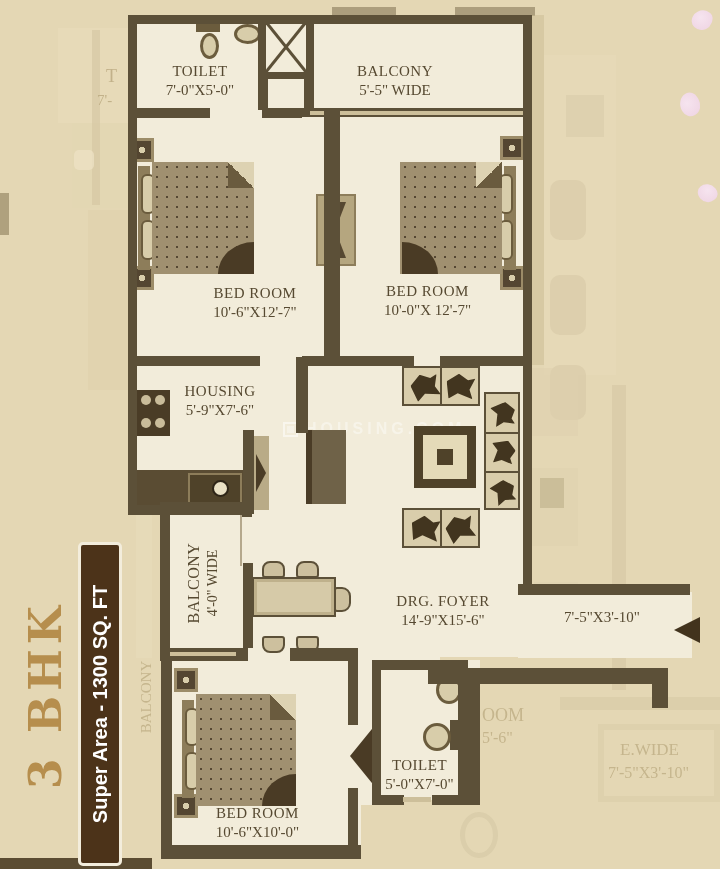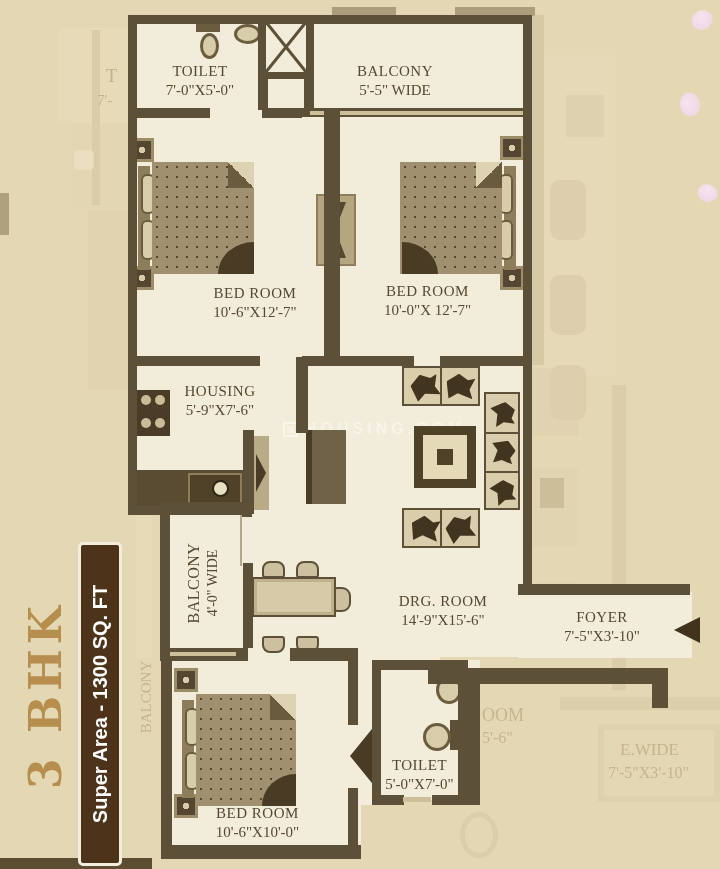--- a/index.html
+++ b/index.html
@@ -251,25 +251,24 @@
   </div>
   <div class="rlbl" style="left:150px;top:382px;width:140px;">
     <div class="nm">HOUSING</div>
     <div class="dims">5'-9"X7'-6"</div>
   </div>
   <div class="vrot rlbl" style="left:123px;top:561px;width:160px;height:44px;">
     <div class="nm" style="font-size:16px;">BALCONY</div>
     <div class="dims" style="font-size:14px;">4'-0" WIDE</div>
   </div>
   <div class="rlbl" style="left:368px;top:592px;width:150px;">
-    <div class="nm">DRG. ROOM</div>
+    <div class="nm">DRG. FOYER</div>
     <div class="dims">14'-9"X15'-6"</div>
   </div>
   <div class="rlbl" style="left:537px;top:608px;width:130px;">
-    <div class="nm">FOYER</div>
     <div class="dims">7'-5"X3'-10"</div>
   </div>
   <div class="rlbl" style="left:352px;top:756px;width:135px;">
     <div class="nm">TOILET</div>
     <div class="dims">5'-0"X7'-0"</div>
   </div>
   <div class="rlbl" style="left:175px;top:804px;width:165px;">
     <div class="nm">BED ROOM</div>
     <div class="dims">10'-6"X10'-0"</div>
   </div>

